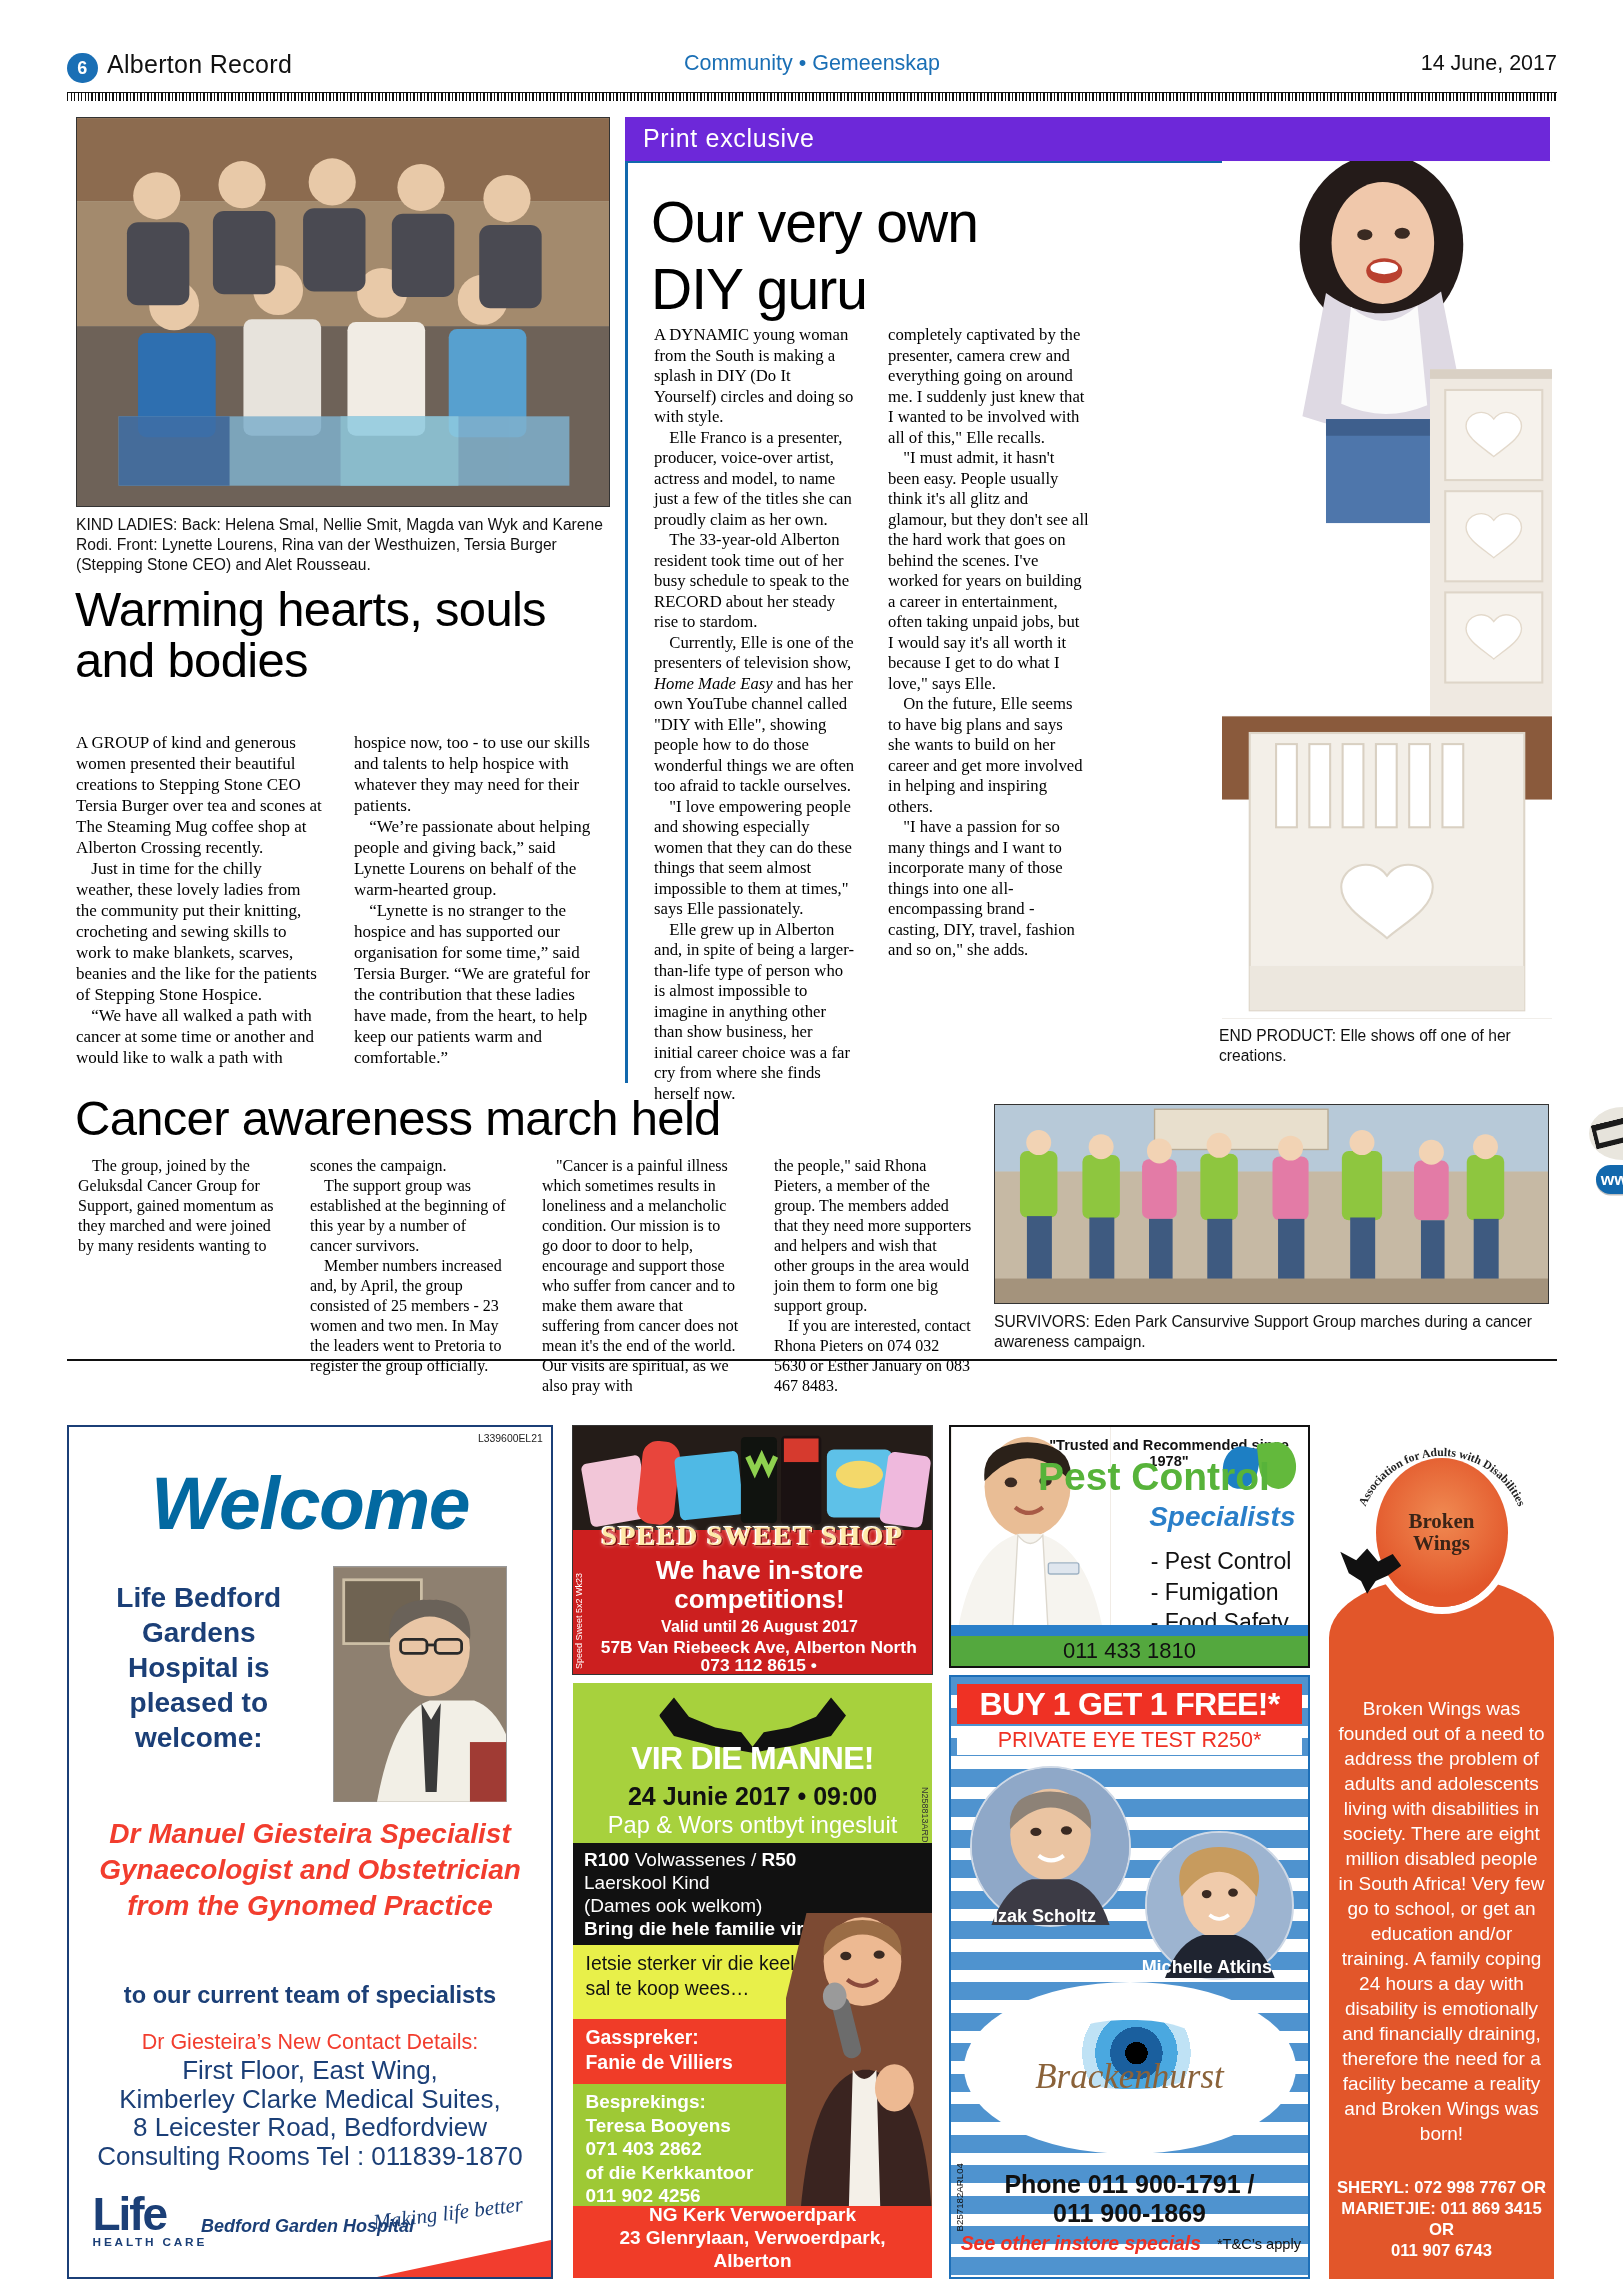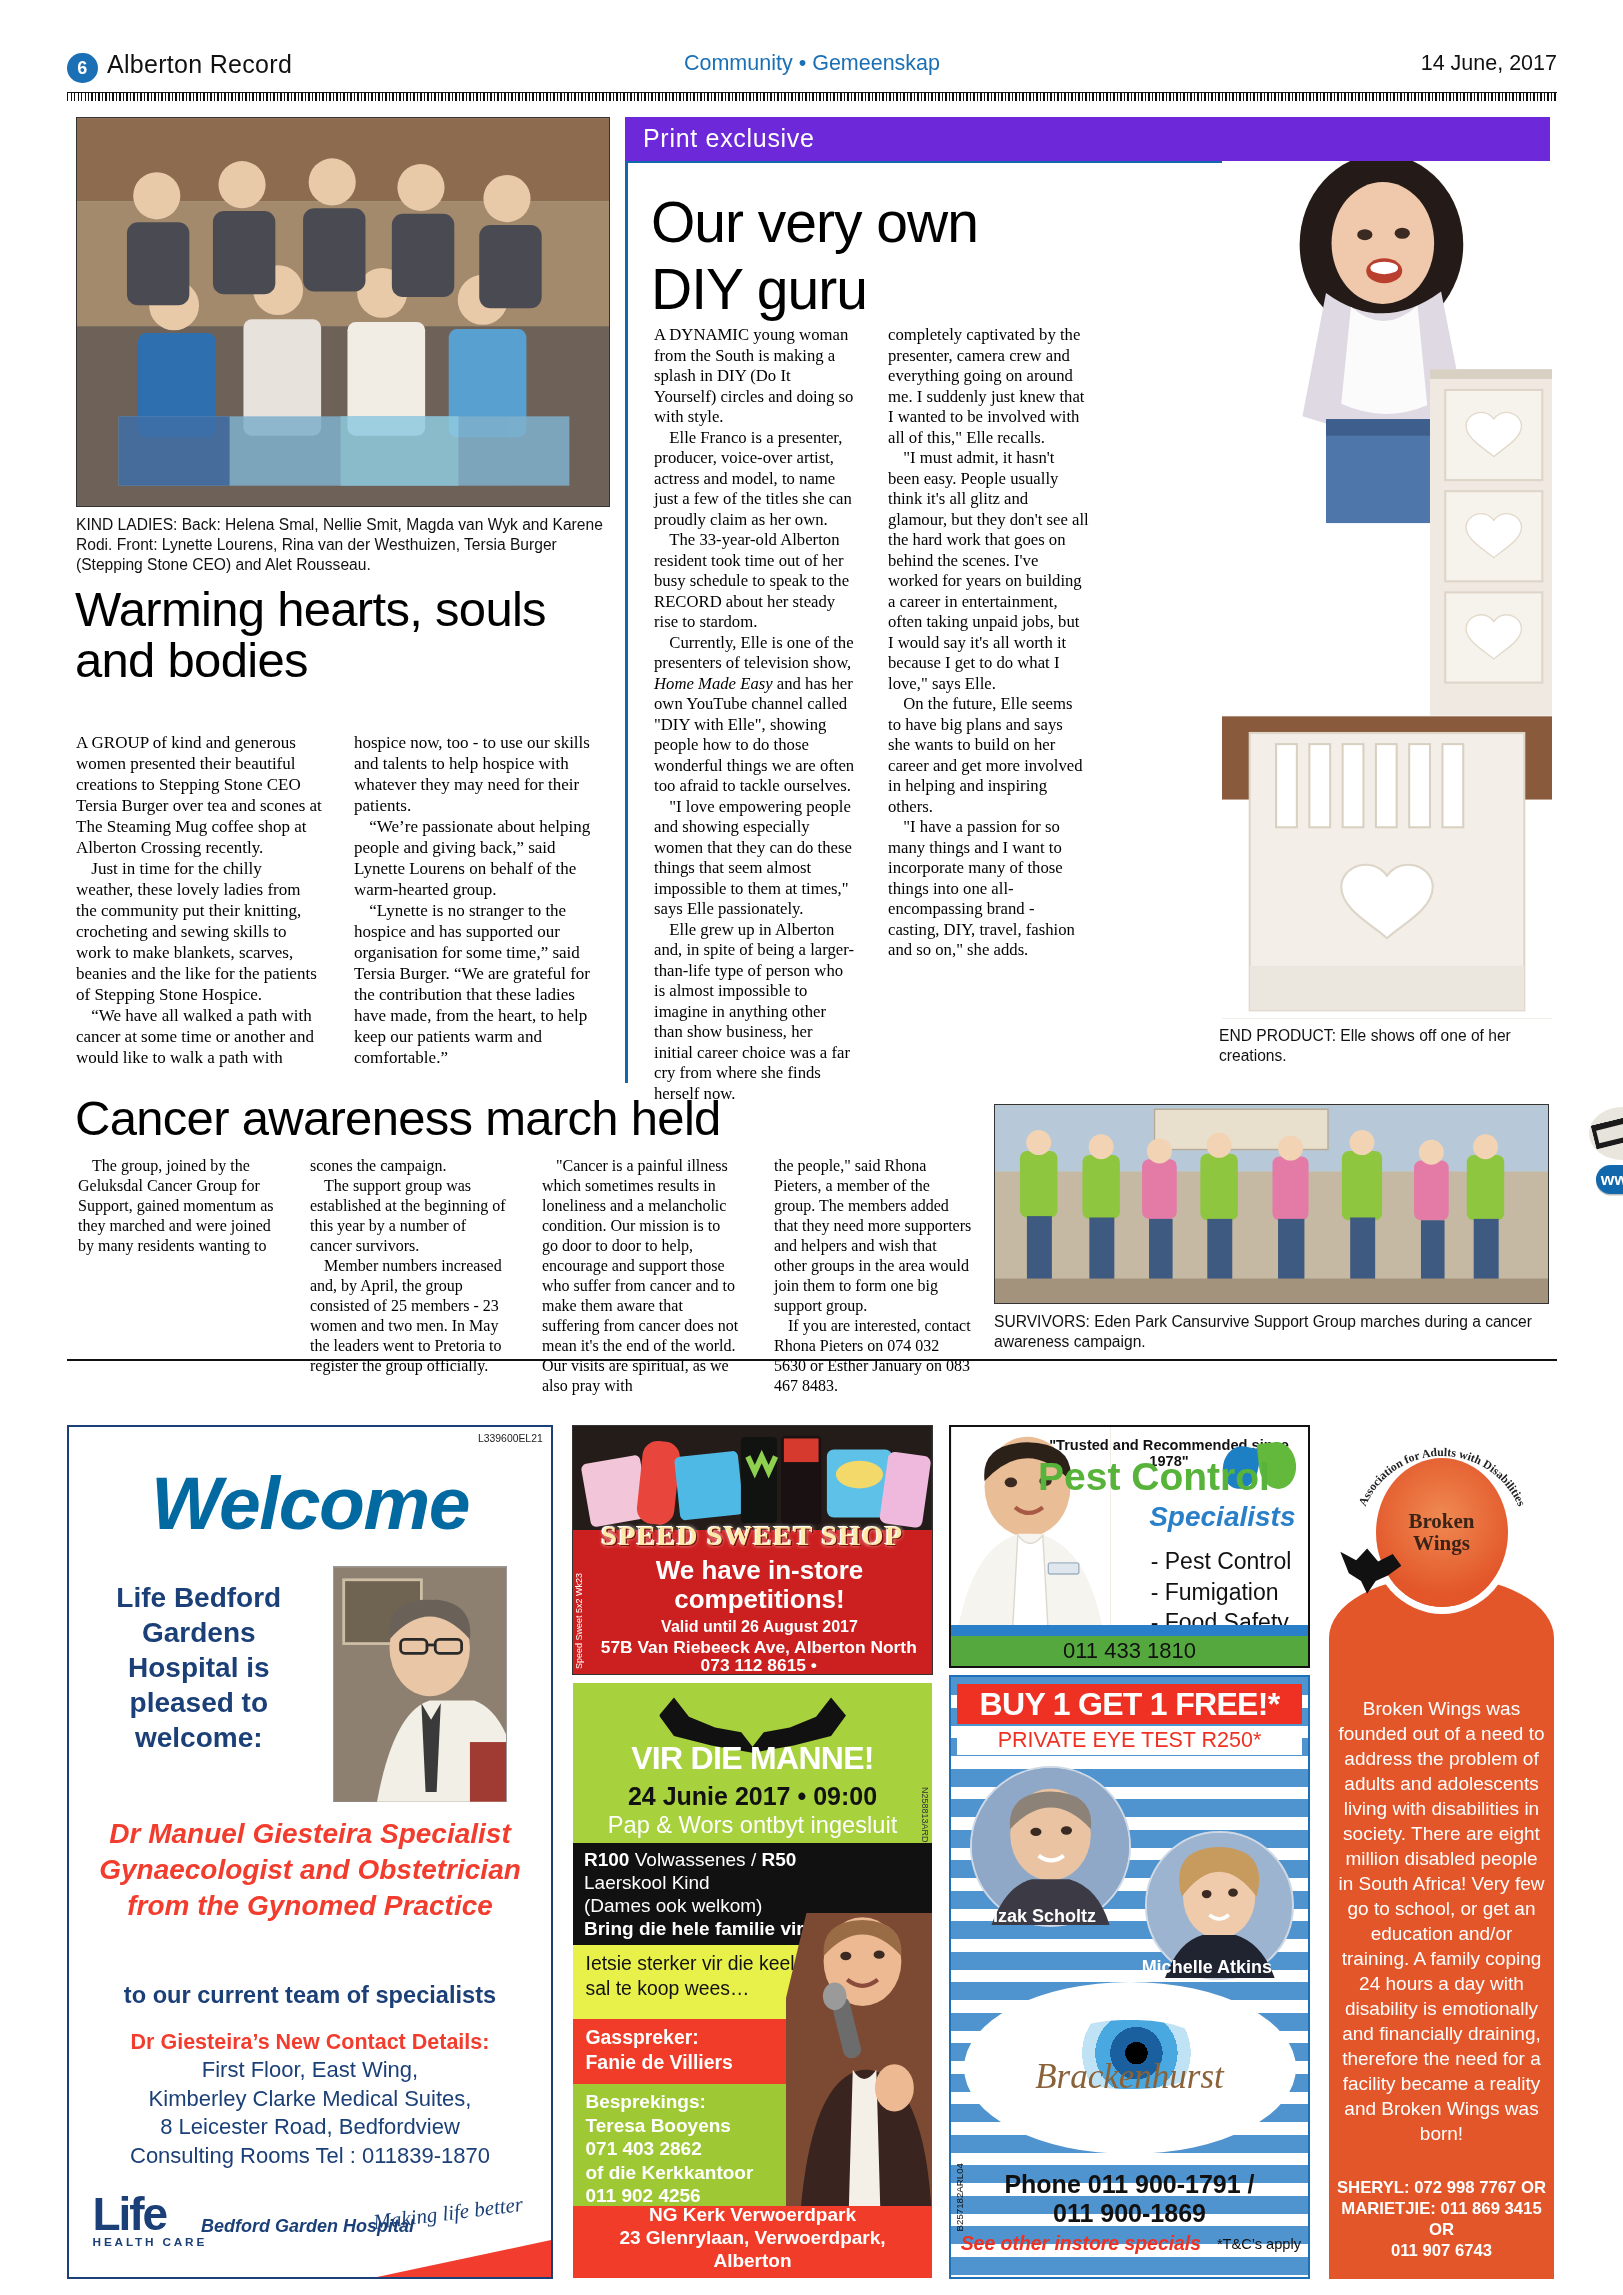--- a/index.html
+++ b/index.html
@@ -164,25 +164,25 @@
     position:absolute; left:11px; right:11px; top:389px; text-align:center;
     font-family:"Liberation Sans",sans-serif; font-style:italic; font-weight:bold;
     font-size:28px; line-height:36px; color:#f23d2e;
   }
   .life-team {
     position:absolute; left:11px; right:11px; top:555px; text-align:center;
     font-family:"Liberation Sans",sans-serif; font-weight:bold; font-size:23.6px; color:#1b3f77;
   }
   .life-contact-h {
     position:absolute; left:11px; right:11px; top:603px; text-align:center;
-    font-family:"Liberation Sans",sans-serif; font-weight:bold; font-size:21.5px; color:#f23d2e;
+    font-family:"Liberation Sans",sans-serif; font-weight:normal; font-size:21.5px; color:#f23d2e;
   }
   .life-contact {
     position:absolute; left:11px; right:11px; top:629px; text-align:center;
-    font-family:"Liberation Sans",sans-serif; font-size:22px; line-height:28.5px; color:#1b3f77;
+    font-family:"Liberation Sans",sans-serif; font-size:26px; line-height:28.5px; color:#1b3f77;
   }
   .life-logo { position:absolute; left:23.6px; bottom:28px; }
   .life-logo .lf {
     font-family:"Liberation Sans",sans-serif; font-weight:bold; font-size:46px;
     color:#1b3f77; letter-spacing:-2.1px; line-height:42px;
   }
   .life-logo .hc {
     font-family:"Liberation Sans",sans-serif; font-weight:bold; font-size:11.8px;
     color:#1b3f77; letter-spacing:2.8px;
   }

